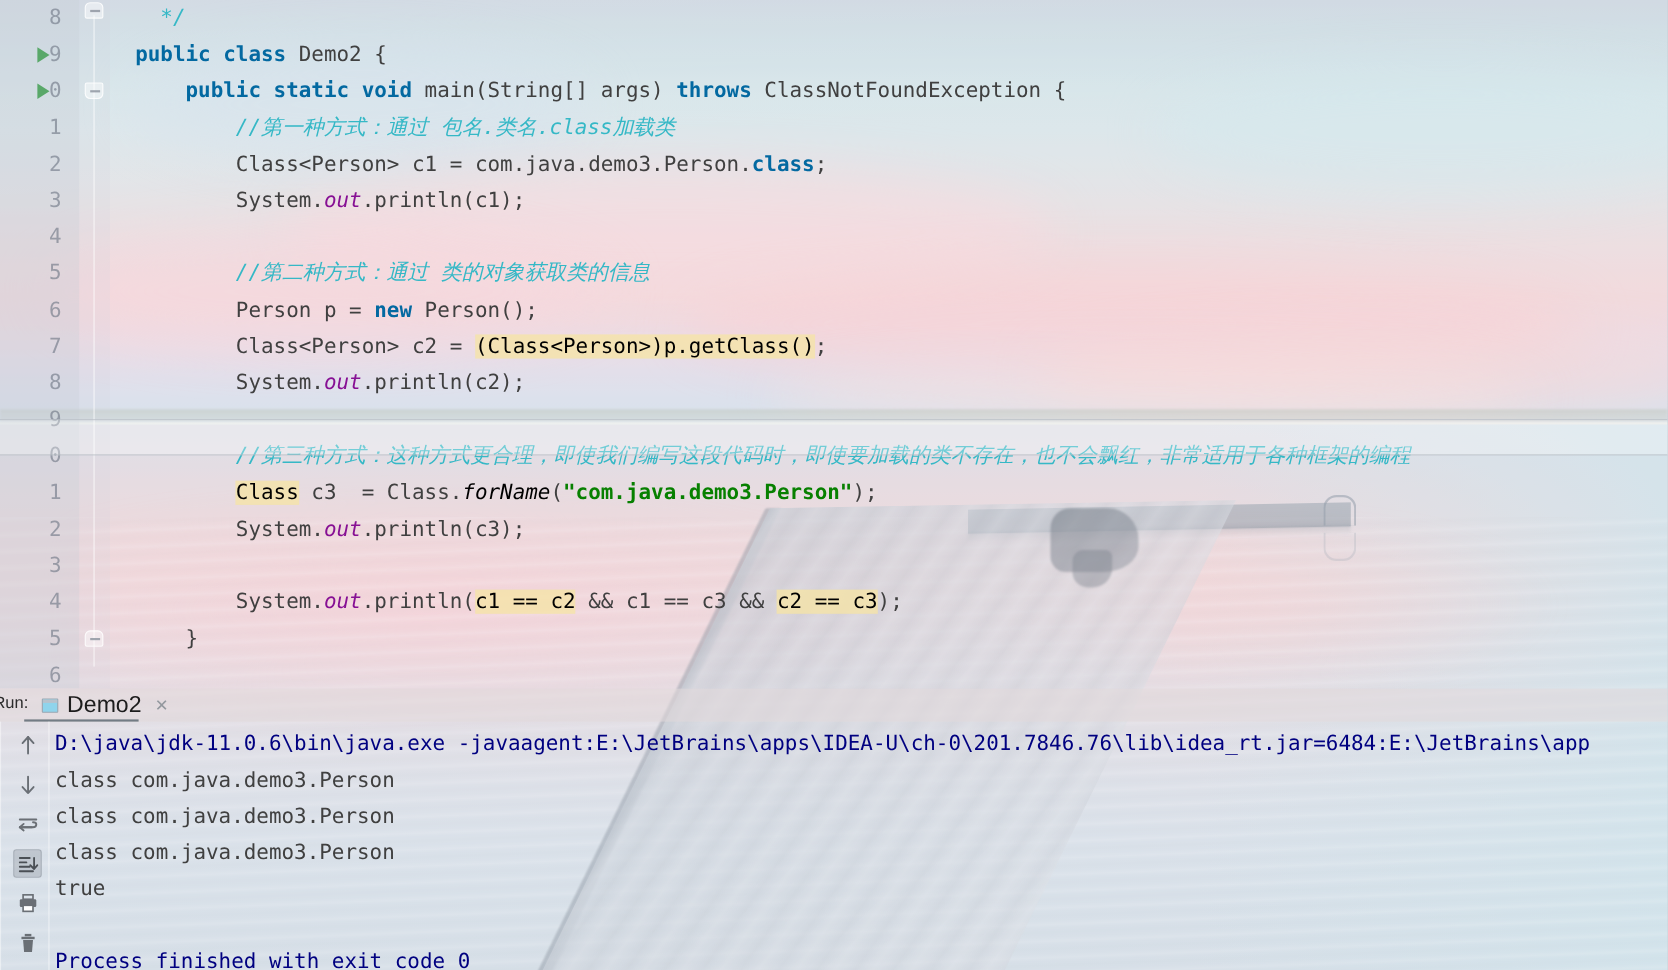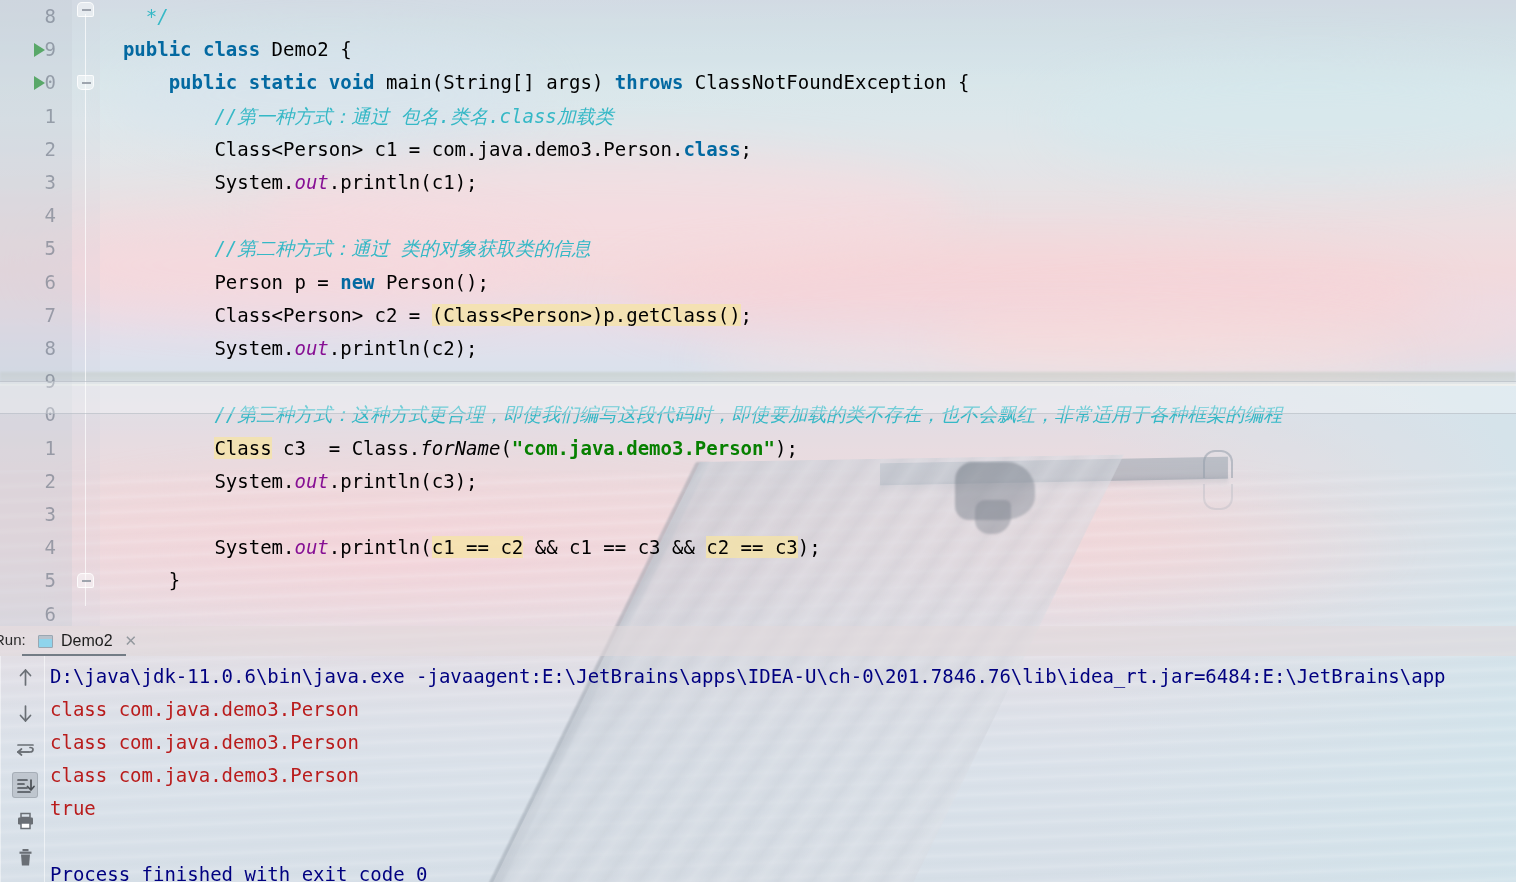--- a/index.html
+++ b/index.html
@@ -233,21 +233,21 @@
     position: absolute; left: 100px; top: 0;
     color: #000;
   }
 
   
   .kw   { color: #0369a1; font-weight: 700; }
   .cmt  { color: #35b8c6; font-style: italic; }
   .str  { color: #078000; font-weight: 700; }
   .fld  { color: #871094; font-style: italic; }
   .mth  { font-style: italic; color: #000; }
-  .plain{ color: #000000; }
+  .plain{ color: #404040; }
   .hl   { background: rgba(245,228,168,0.80); }
 
   
   .caret-line {
     position: absolute; left: 0; top: 381px; width: 1516px; height: 33px;
     background: rgba(255,255,255,0.30);
     border-top: 1px solid rgba(170,176,186,0.55);
     border-bottom: 1px solid rgba(170,176,186,0.55);
     z-index: 1;
   }
@@ -297,21 +297,21 @@
     border: 1px solid #9aa7b2;
     border-radius: 1px;
     position: relative;
   }
   .tab-icon::before {
     content: ""; position: absolute; left: 0; top: 0; right: 0; height: 3px;
     background: #b8c2cc;
   }
   .tab-title {
     font-family: "Liberation Sans", sans-serif;
-    font-size: 16px; color: #1c1c1c;
+    font-size: 21px; color: #1c1c1c;
   }
   .tab-close {
     font-family: "Liberation Sans", sans-serif;
     font-size: 15px; color: #93989e; margin-left: 4px;
   }
   .tab-underline {
     position: absolute; left: 22px; top: 28px; width: 104px; height: 2px;
     background: #737c85;
   }
 
@@ -344,21 +344,21 @@
   .console {
     position: absolute; left: 50px; top: 34px; width: 1466px; height: 222px;
     font-family: "DejaVu Sans Mono", "Liberation Mono", monospace;
     font-size: 19px;
     line-height: 33px;
     white-space: pre;
     color: #111;
     overflow: hidden;
   }
   .cmdline { color: #000080; }
-  .outline { color: #b91c1c; }
+  .outline { color: #404040; }
   .procline { color: #000080; }
 </style>
 </head>
 <body>
 
 <div id="app">
 
   <div class="photo">
     <div class="sky"></div>
     <div class="cloud c6"></div>

